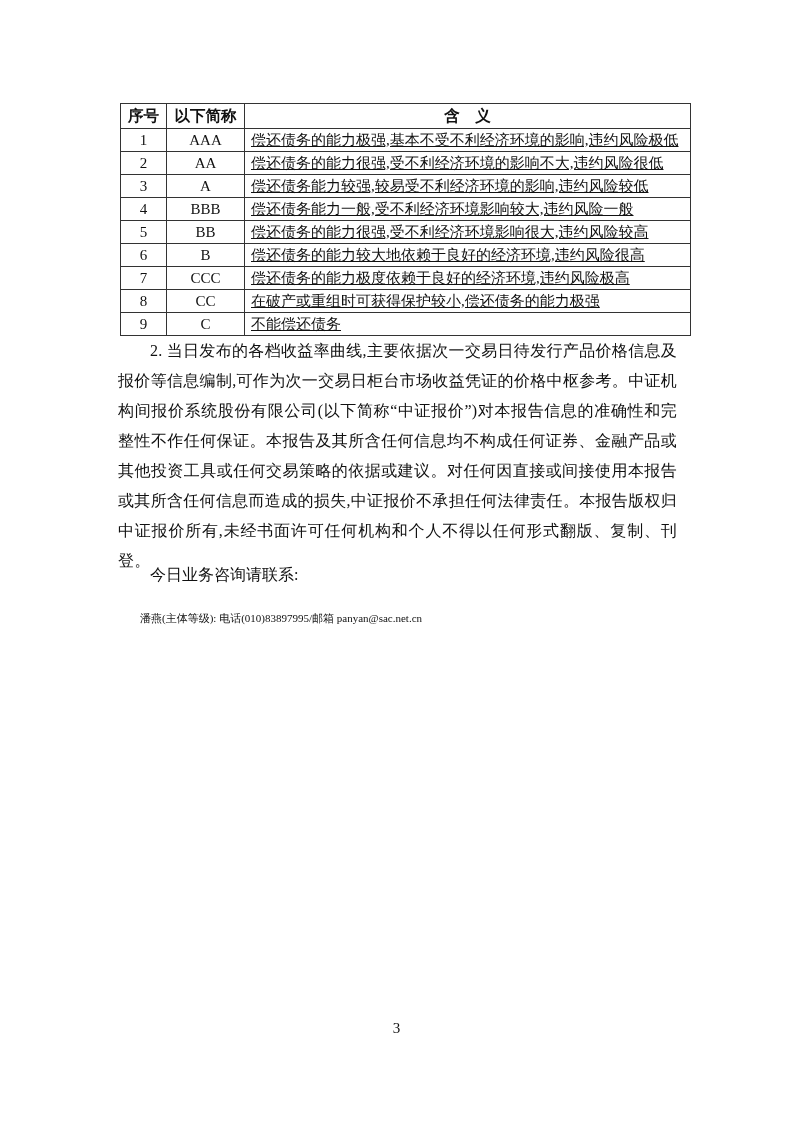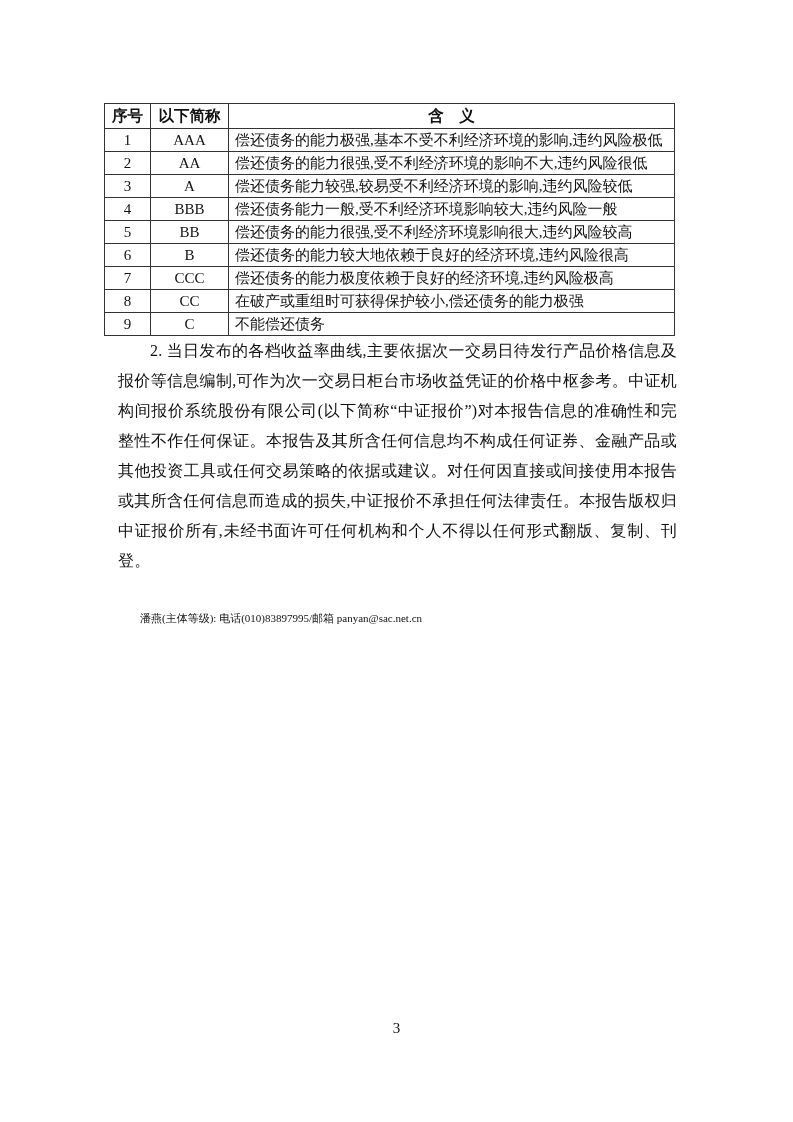--- a/index.html
+++ b/index.html
@@ -12,21 +12,21 @@
     width: 793px;
     height: 1122px;
     background: #ffffff;
     color: #111111;
     font-family: "Liberation Serif", "DejaVu Serif", serif;
     overflow: hidden;
   }
   
   .rating-table {
     position: absolute;
-    left: 104px;
+    left: 120px;
     top: 103px;
     width: 571px;
     border-collapse: collapse;
     table-layout: fixed;
   }
   .rating-table col.c-no     { width: 46px; }
   .rating-table col.c-symbol { width: 78px; }
   .rating-table th, .rating-table td {
     border: 1px solid #333333;
     font-size: 15px;
@@ -37,21 +37,21 @@
     white-space: nowrap;
   }
   .rating-table th {
     font-weight: bold;
     font-size: 15.5px;
     text-align: center;
     height: 22px;
   }
   .rating-table td.cell-no,
   .rating-table td.cell-symbol { text-align: center; }
-  .rating-table td.cell-meaning { text-align: left; padding-left: 6px; }
+  .rating-table td.cell-meaning { text-align: left; padding-left: 6px; text-decoration: underline; }
 
   
   .disclaimer {
     position: absolute;
     left: 118px;
     top: 336px;
     width: 559px;
     font-size: 16px;
     line-height: 30px;
     text-align: justify;
@@ -160,17 +160,18 @@
       <tr>
         <td class="cell-no">9</td>
         <td class="cell-symbol">C</td>
         <td class="cell-meaning">不能偿还债务</td>
       </tr>
     </tbody>
   </table>
 
   <div class="disclaimer">2. 当日发布的各档收益率曲线,主要依据次一交易日待发行产品价格信息及报价等信息编制,可作为次一交易日柜台市场收益凭证的价格中枢参考。中证机构间报价系统股份有限公司(以下简称“中证报价”)对本报告信息的准确性和完整性不作任何保证。本报告及其所含任何信息均不构成任何证券、金融产品或其他投资工具或任何交易策略的依据或建议。对任何因直接或间接使用本报告或其所含任何信息而造成的损失,中证报价不承担任何法律责任。本报告版权归中证报价所有,未经书面许可任何机构和个人不得以任何形式翻版、复制、刊登。</div>
 
+  <div class="contact-intro">今日业务咨询请联系:</div>
   <div class="contact-line-1">潘燕(主体等级): 电话(010)83897995/邮箱 panyan@sac.net.cn</div>
 
   <div class="page-number">3</div>
 
 </div>
 
 </body></html>

